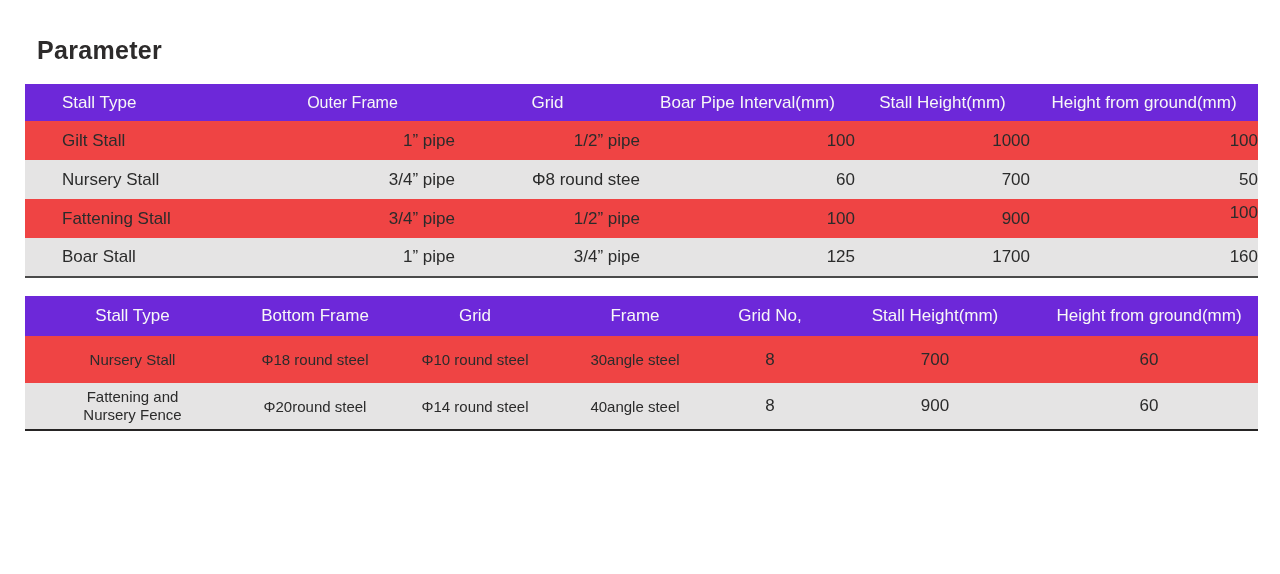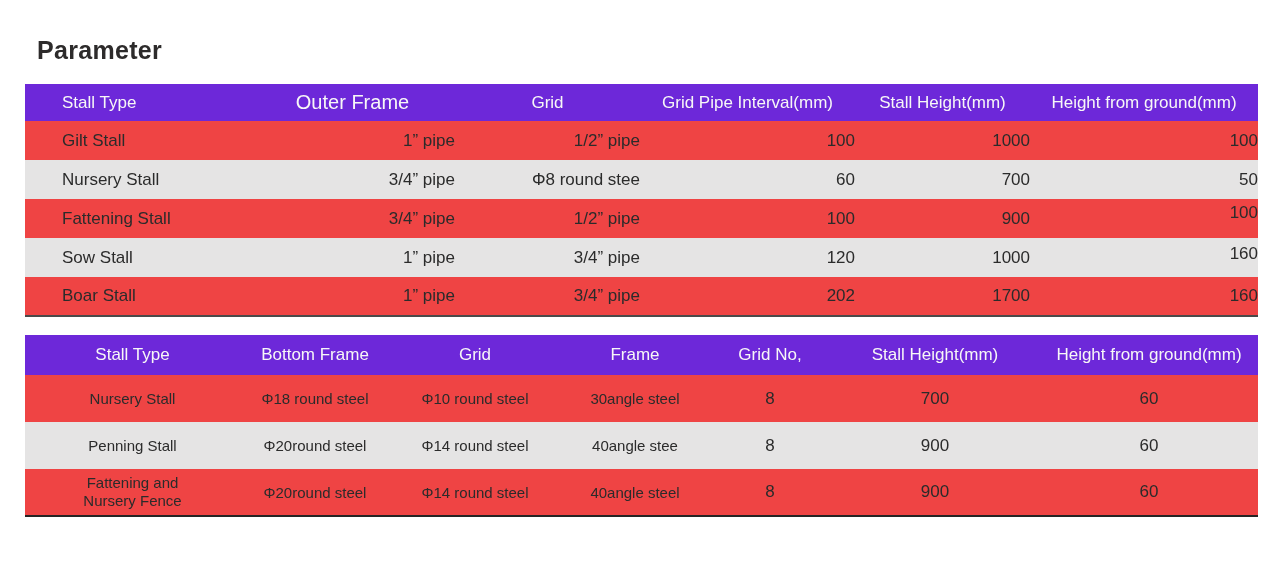--- a/index.html
+++ b/index.html
@@ -31,21 +31,21 @@
     background: #6d28d9;
     color: #f7f7f7;
     font-weight: normal;
   }
   tbody tr { background: #ef4444; }
   tbody tr:nth-child(even) { background: #e5e4e4; }
 
   
   .t1 { margin-top: 19px; border-bottom: 2px solid #4a4a4a; }
   .t1 th { height: 37px; font-size: 17px; text-align: center; }
-  .t1 th.col-outer-frame { font-size: 20px; margin-top: 20px; }
+  .t1 th.col-outer-frame { font-size: 16px; margin-top: 20px; }
   .t1 th.col-stall-type,
   .t1 td.col-stall-type { text-align: left; padding-left: 37px; }
   .t1 td { height: 39px; font-size: 17px; text-align: right; }
 
   
   .t2 { margin-top: 18px; border-bottom: 2px solid #262424; }
   .t2 th { height: 40px; font-size: 17px; text-align: center; }
   .t2 td { height: 47px; font-size: 15px; text-align: center; }
   .t2 td.num { font-size: 17px; }
   .t2 td.col-stall-type { white-space: pre-line; line-height: 1.2; }
@@ -67,21 +67,21 @@
         <col style="width:185px">
       <col style="width:215px">
         <col style="width:175px">
         <col style="width:228px">
     </colgroup>
     <thead>
       <tr>
         <th class="col-stall-type">Stall Type</th>
         <th class="col-outer-frame">Outer Frame</th>
         <th>Grid</th>
-        <th>Grid Pipe Interval(mm)</th>
+        <th>Boar Pipe Interval(mm)</th>
         <th>Stall Height(mm)</th>
         <th>Height from ground(mm)</th>
       </tr>
     </thead>
     <tbody>
       <tr>
         <td class="col-stall-type">Gilt Stall</td>
         <td>1” pipe</td>
         <td>1/2” pipe</td>
         <td>100</td>
@@ -98,32 +98,24 @@
       </tr>
       <tr>
         <td class="col-stall-type">Fattening Stall</td>
         <td>3/4” pipe</td>
         <td>1/2” pipe</td>
         <td>100</td>
         <td>900</td>
         <td><span class="nudge-6">100</span></td>
       </tr>
       <tr>
-        <td class="col-stall-type">Sow Stall</td>
-        <td>1” pipe</td>
-        <td>3/4” pipe</td>
-        <td>120</td>
-        <td>1000</td>
-        <td><span class="nudge-4">160</span></td>
-      </tr>
-      <tr>
         <td class="col-stall-type">Boar Stall</td>
         <td>1” pipe</td>
         <td>3/4” pipe</td>
-        <td>202</td>
+        <td>125</td>
         <td>1700</td>
         <td>160</td>
       </tr>
     </tbody>
   </table>
 
   <table class="t2">
     <colgroup>
       <col style="width:215px">
         <col style="width:150px">
@@ -148,29 +140,20 @@
       <tr>
         <td class="col-stall-type">Nursery Stall</td>
         <td>Φ18 round steel</td>
         <td>Φ10 round steel</td>
         <td>30angle steel</td>
         <td class="num">8</td>
         <td class="num">700</td>
         <td class="num">60</td>
       </tr>
       <tr>
-        <td class="col-stall-type">Penning Stall</td>
-        <td>Φ20round steel</td>
-        <td>Φ14 round steel</td>
-        <td>40angle stee</td>
-        <td class="num">8</td>
-        <td class="num">900</td>
-        <td class="num">60</td>
-      </tr>
-      <tr>
         <td class="col-stall-type">Fattening and
 Nursery Fence</td>
         <td>Φ20round steel</td>
         <td>Φ14 round steel</td>
         <td>40angle steel</td>
         <td class="num">8</td>
         <td class="num">900</td>
         <td class="num">60</td>
       </tr>
     </tbody>

